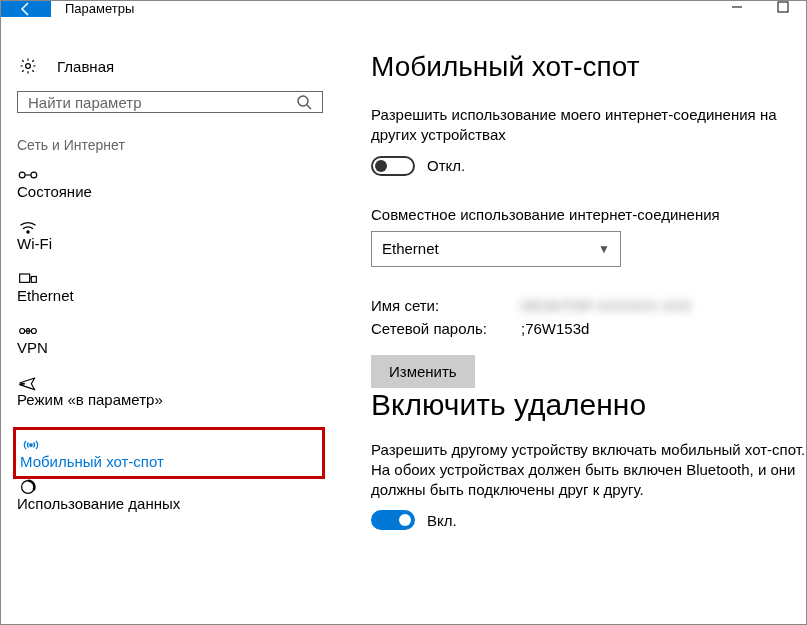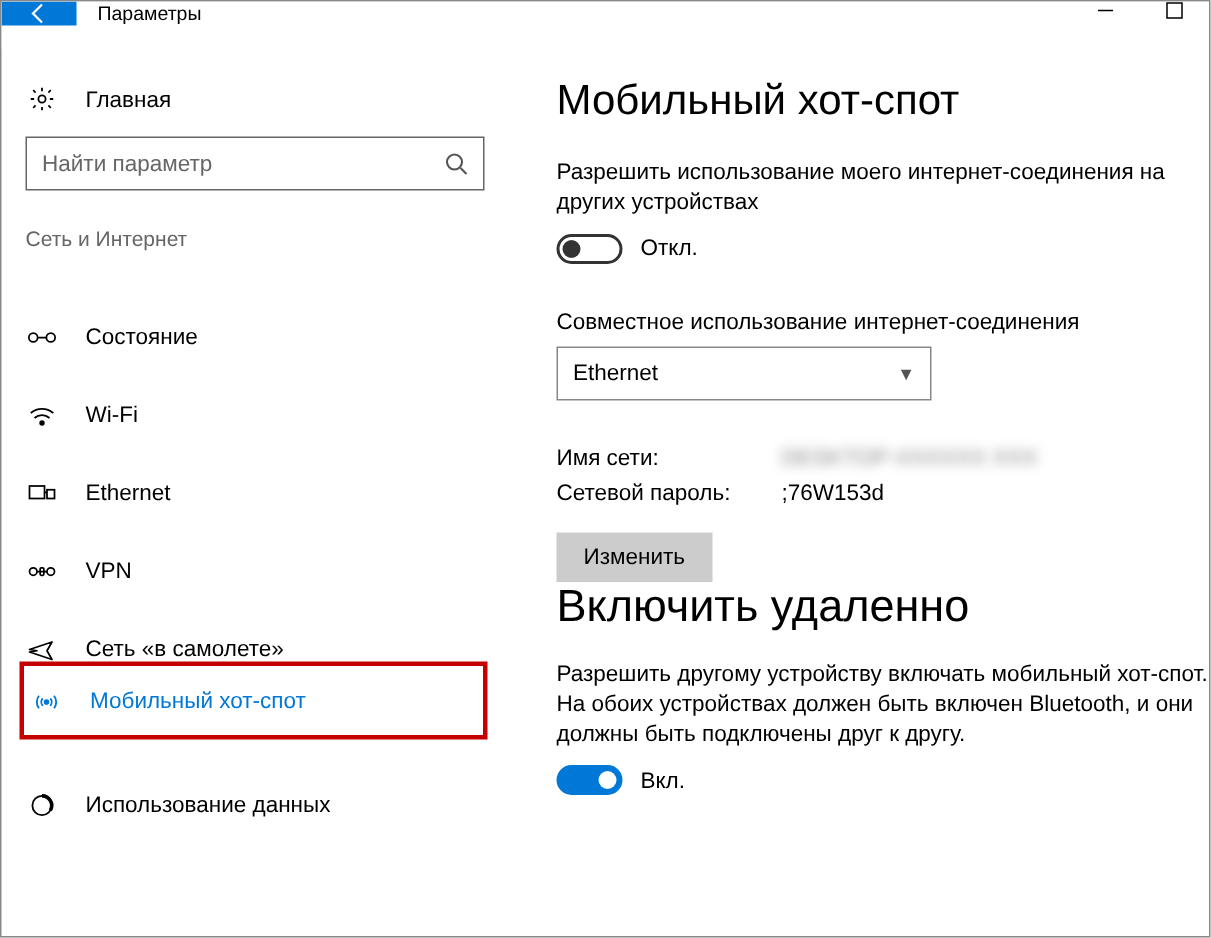--- a/index.html
+++ b/index.html
@@ -71,21 +71,21 @@
   .icon-slot {
     width: 22px;
     display: inline-flex;
     justify-content: center;
     margin-right: 18px;
   }
   
   .search-wrap {
     margin: 6px 10px 24px 8px;
     border: 1px solid #666;
-    height: 36px;
+    height: 22px;
     display: flex;
     align-items: center;
     background: #fff;
   }
   .search-input {
     flex: 1;
     border: none;
     outline: none;
     font-size: 15px;
     padding-left: 10px;
@@ -102,23 +102,24 @@
   }
   
   .category {
     padding: 0 8px 14px 8px;
     color: #666;
     font-size: 14px;
   }
   
   .side-item {
     display: flex;
-    align-items: flex-end;
+    align-items: flex-start;
     height: 52px;
     padding-left: 8px;
+    flex-direction: column;
   }
   .side-item.active {
     color: #0078d7;
   }
   .highlight-box {
     border: 3px solid #c40000;
     margin: 0 8px 0 4px;
     height: 52px;
     display: flex;
     align-items: center;
@@ -293,21 +294,21 @@
       </span>
       <span>VPN</span>
     </div>
 
     <div class="side-item">
       <span class="icon-slot">
         <svg width="20" height="16" viewBox="0 0 24 18" fill="none" stroke="#000" stroke-width="1.4">
           <path d="M2 9l18-6-4 7 4 7-18-6 6-1-6-1z" stroke-linejoin="round"></path>
         </svg>
       </span>
-      <span>Сеть «в самолете»</span>
+      <span>Режим «в параметр»</span>
     </div>
 
     <div class="highlight-box">
       <div class="side-item active">
         <span class="icon-slot">
           <svg width="20" height="16" viewBox="0 0 24 18" fill="none" stroke="#0078d7" stroke-width="1.5">
             <path d="M6 4a8 8 0 000 10M18 4a8 8 0 010 10"></path>
               <path d="M9 6a4.5 4.5 0 000 6M15 6a4.5 4.5 0 010 6"></path>
               <circle cx="12" cy="9" r="1.5" fill="#0078d7"></circle>
           </svg>

